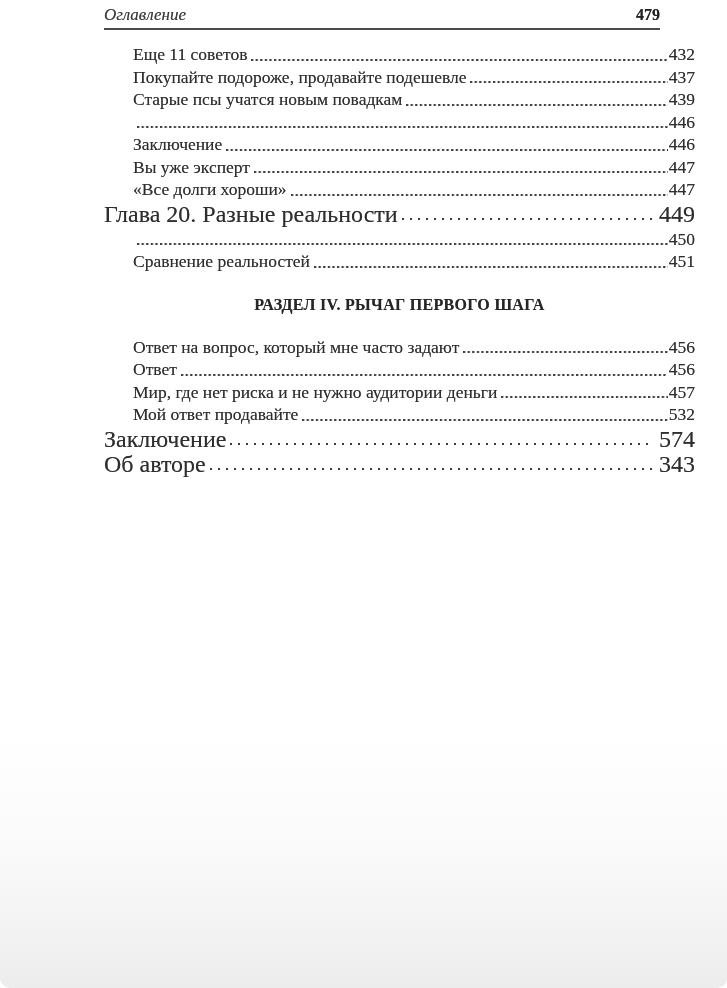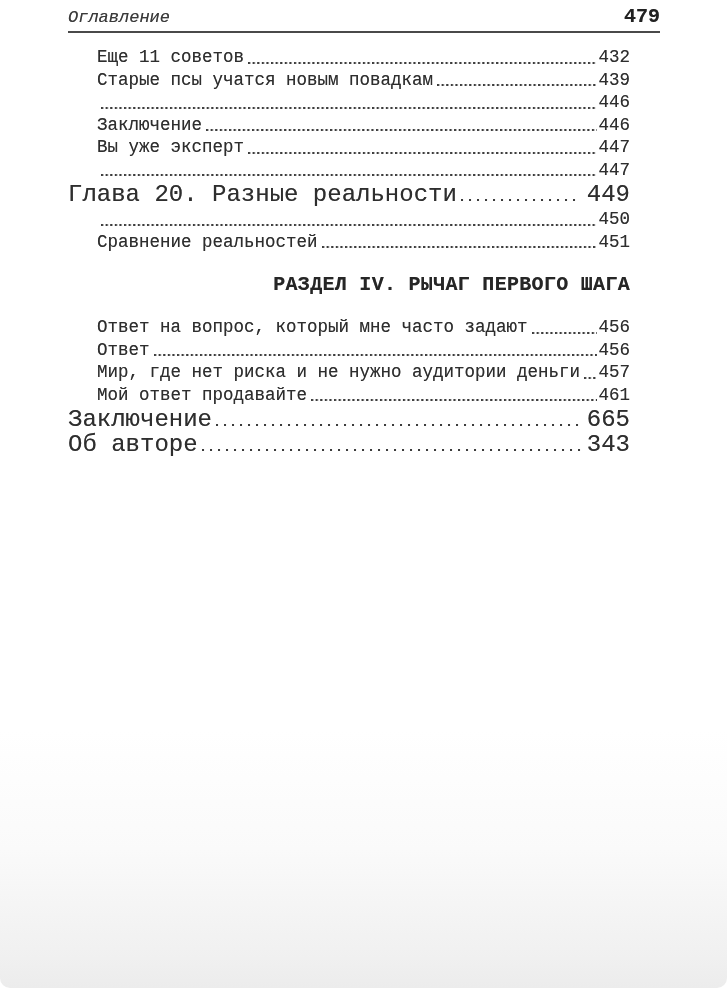--- a/index.html
+++ b/index.html
@@ -11,47 +11,48 @@
     height: 988px;
     background: #ffffff;
     overflow: hidden;
   }
   .page {
     position: relative;
     width: 727px;
     height: 988px;
     box-sizing: border-box;
     color: #2e2e2e;
-    font-family: Liberation Mono, monospace;
+    font-family: Liberation Serif, serif;
     background: linear-gradient(180deg, #ffffff 0%, #ffffff 74%, #fafafa 86%, #f0f0f0 97%, #ececec 100%);
     border-radius: 0 0 10px 10px;
     text-shadow: 0 0 0.5px rgba(46,46,46,0.55);
+    padding-left: 36px;
   }
   .header {
     display: flex;
     justify-content: space-between;
     align-items: baseline;
     margin: 0 67px 0 68px;
     padding-top: 5px;
     padding-bottom: 3px;
     border-bottom: 2px solid #4a4a4a;
   }
   .header-title {
     font-style: italic;
     font-size: 17px;
     color: #3a3a3a;
   }
   .header-page {
     font-weight: bold;
-    font-size: 20px;
+    font-size: 16px;
     color: #222222;
     text-align: right;
   }
   .toc {
-    margin: 13px 97px 0 68px;
+    margin: 13px 32px 0 68px;
   }
   .row {
     display: flex;
     align-items: baseline;
     font-size: 17.5px;
     line-height: 22.5px;
     white-space: nowrap;
   }
   .row.sub {
     padding-left: 29px;
@@ -76,23 +77,23 @@
   }
   .row.chapter .dots {
     background-size: 8px 6px;
     margin-right: 6px;
     margin-bottom: 3.5px;
   }
   .pagenum {
     text-align: right;
   }
   .section-heading {
-    text-align: right;
+    text-align: center;
     font-weight: bold;
-    font-size: 20px;
+    font-size: 16px;
     line-height: 24px;
     letter-spacing: 0.3px;
     color: #262626;
     margin: 20px 0 19px 0;
   }
 </style>
 </head>
 <body>
 
 <div class="page">
@@ -100,20 +101,25 @@
     <span class="header-title">Оглавление</span>
     <span class="header-page">479</span>
   </div>
   <div class="toc" id="toc">
   <div class="row sub">
     <span class="title">Еще 11 советов</span>
     <span class="dots"></span>
     <span class="pagenum">432</span>
   </div>
 
+  <div class="row sub">
+    <span class="title">Покупайте подороже, продавайте подешевле</span>
+    <span class="dots"></span>
+    <span class="pagenum">437</span>
+  </div>
 
   <div class="row sub">
     <span class="title">Старые псы учатся новым повадкам</span>
     <span class="dots"></span>
     <span class="pagenum">439</span>
   </div>
 
   <div class="row sub">
     <span class="dots"></span>
     <span class="pagenum">446</span>
@@ -125,20 +131,21 @@
     <span class="pagenum">446</span>
   </div>
 
   <div class="row sub">
     <span class="title">Вы уже эксперт</span>
     <span class="dots"></span>
     <span class="pagenum">447</span>
   </div>
 
   <div class="row sub">
+    <span class="title">«Все долги хороши»</span>
     <span class="dots"></span>
     <span class="pagenum">447</span>
   </div>
 
   <div class="row chapter">
     <span class="title">Глава 20. Разные реальности</span>
     <span class="dots"></span>
     <span class="pagenum">449</span>
   </div>
 
@@ -170,27 +177,27 @@
 
   <div class="row sub">
     <span class="title">Мир, где нет риска и не нужно аудитории деньги</span>
     <span class="dots"></span>
     <span class="pagenum">457</span>
   </div>
 
   <div class="row sub">
     <span class="title">Мой ответ продавайте</span>
     <span class="dots"></span>
-    <span class="pagenum">461</span>
+    <span class="pagenum">532</span>
   </div>
 
   <div class="row chapter">
     <span class="title">Заключение</span>
     <span class="dots"></span>
-    <span class="pagenum">665</span>
+    <span class="pagenum">574</span>
   </div>
 
   <div class="row chapter">
     <span class="title">Об авторе</span>
     <span class="dots"></span>
     <span class="pagenum">343</span>
   </div>
 </div>
 </div>
 

